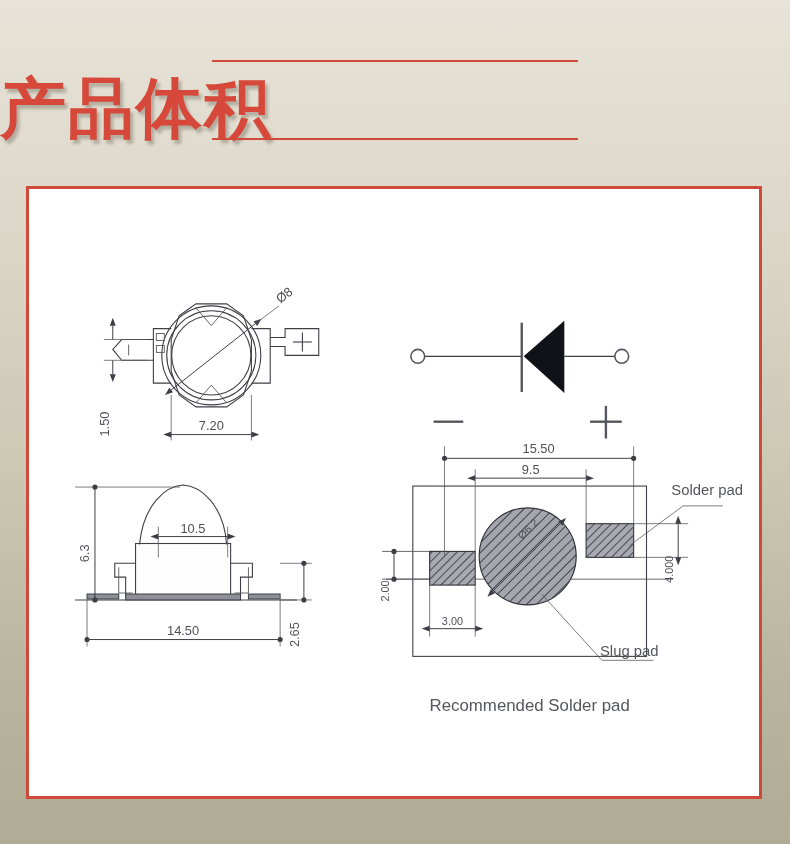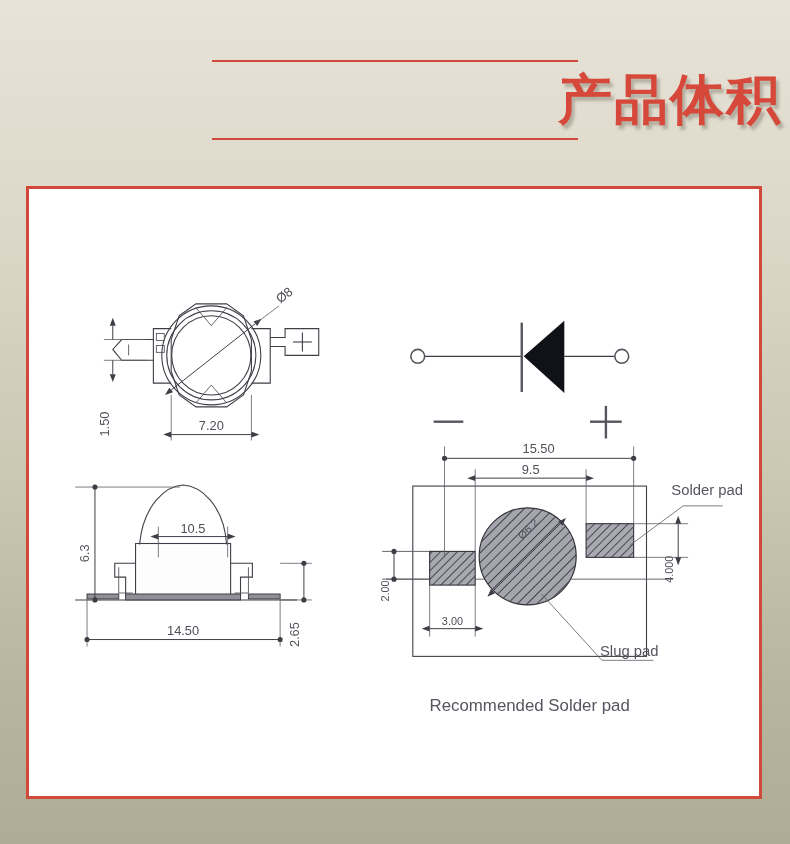--- a/index.html
+++ b/index.html
@@ -31,24 +31,24 @@
     background: #d2493a;
   }
   .title-rule.top  { top: 18px; }
   .title-rule.bot  { top: 96px; }
 
   .title-text {
     position: absolute;
     left: 0;
     top: 22px;
     width: 782px;
-    text-align: right;
+    text-align: left;
     font-family: "DejaVu Sans", sans-serif;
     font-weight: bold;
-    font-size: 54px;
+    font-size: 66px;
     letter-spacing: 2px;
     color: #d5483a;
     text-shadow: 3px 4px 3px rgba(120,115,100,0.45);
   }
 
   
   .panel {
     position: absolute;
     left: 26px;
     top: 186px;

